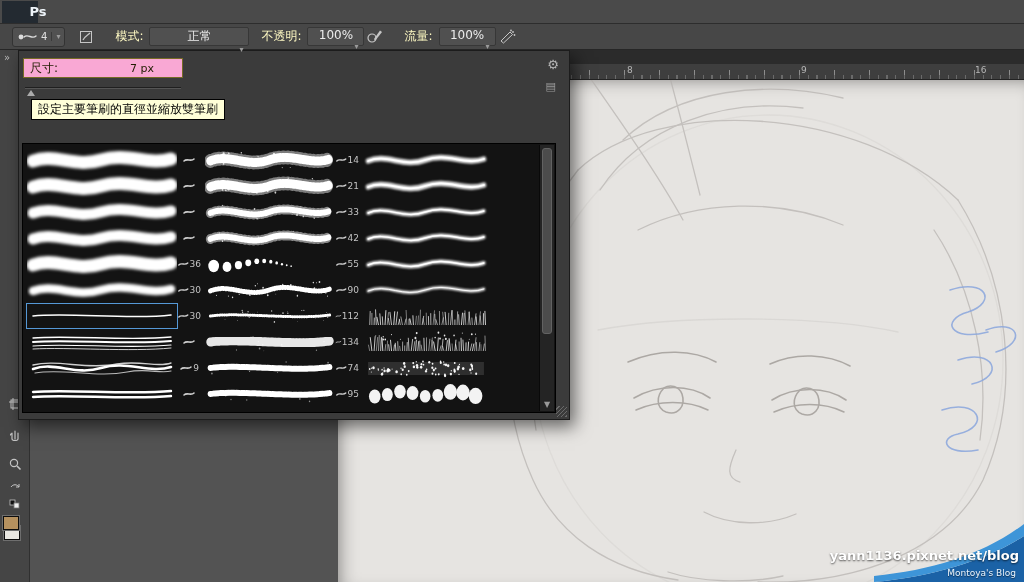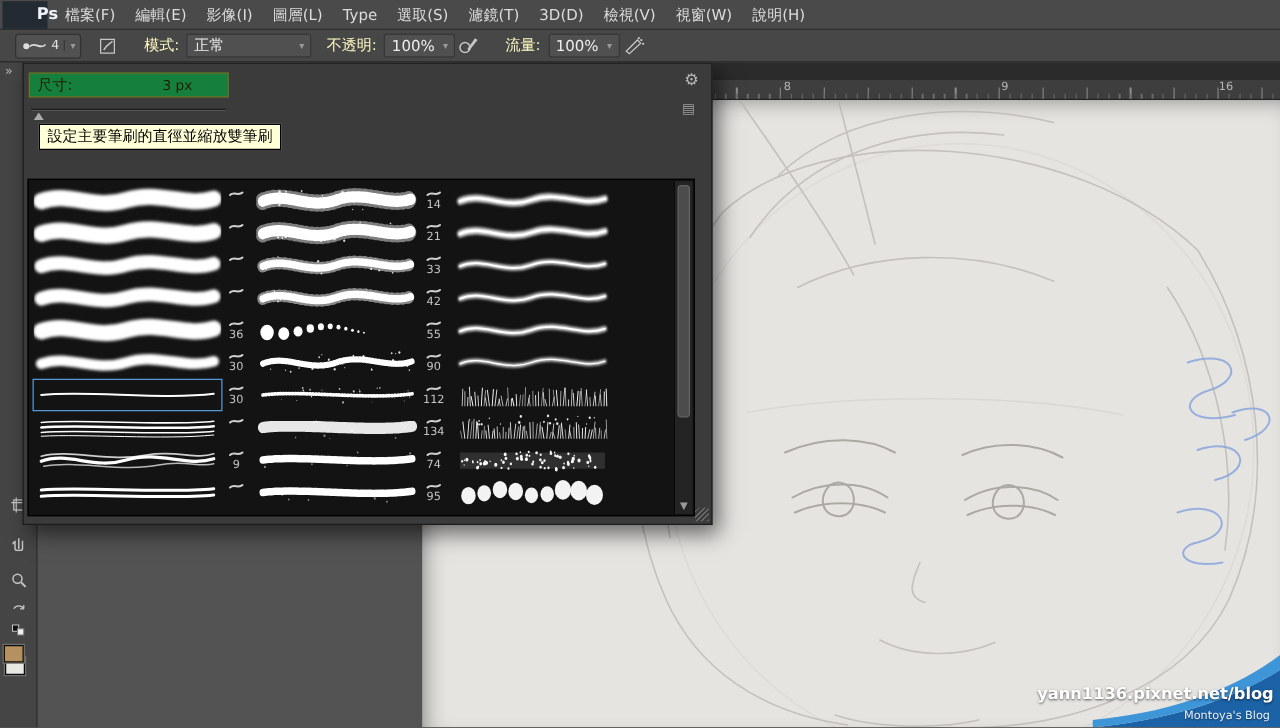--- a/index.html
+++ b/index.html
@@ -18,21 +18,21 @@
   .optionsbar{position:absolute;left:0;top:24px;width:1024px;height:26px;background:#474747;
               border-bottom:1px solid #262626;display:flex;align-items:center;padding-left:12px;z-index:40;}
   .chip{height:20px;display:flex;align-items:center;background:#515151;border:1px solid #333;
         border-radius:3px;padding:0 4px;margin-right:10px;}
   .chip .num{font-size:10px;color:#e0e0e0;margin:0 4px;}
   .chip .caret{font-size:8px;color:#9a9a9a;border-left:1px solid #3a3a3a;padding-left:4px;}
   .icon-btn{height:20px;min-width:22px;display:flex;align-items:center;justify-content:center;
             border-radius:3px;margin-right:6px;}
   .opt-label{font-size:12px;color:#fef9c3;margin:0 6px 0 12px;white-space:nowrap;}
   .dropdown{height:19px;display:flex;align-items:center;background:#505050;border:1px solid #373737;
-            border-radius:2px;padding:0 5px;color:#ececec;font-size:12px;}
+            border-radius:2px;padding:0 5px;color:#ececec;font-size:12px;flex-direction:column;}
   .dd-mode{width:100px;}
   .dd-small{width:57px;}
   .dd-caret{margin-left:auto;color:#9a9a9a;font-size:8px;padding-left:4px;}
 
   
   .doc-chrome{position:absolute;left:338px;right:0;top:50px;height:14px;background:#2b2b2b;z-index:1;}
   .ruler{position:absolute;left:338px;right:0;top:64px;height:16px;background:#3e3e3e;
          border-bottom:1px solid #232323;z-index:1;}
   .ticks-major{position:absolute;left:0;right:0;bottom:0;height:9px;
          background:repeating-linear-gradient(90deg,#8d8d8d 0 1px,transparent 1px 35px);background-position:6px 0;}
@@ -54,42 +54,42 @@
   
   .toolbar{position:absolute;left:0;top:50px;width:30px;height:532px;background:#454545;
            border-right:1px solid #303030;z-index:10;}
   .tb-collapse{position:absolute;left:4px;top:2px;color:#b9b9b9;font-size:10px;}
   .tb-icon{position:absolute;left:6px;width:18px;height:18px;display:flex;align-items:center;justify-content:center;}
   .swatch{position:absolute;border:1px solid #0d0d0d;box-shadow:0 0 0 1px #6e6e6e;width:16px;height:14px;}
 
   
   .panel{position:absolute;left:18px;top:50px;width:552px;height:370px;background:#3b3b3b;
          border:1px solid #1c1c1c;box-shadow:5px 7px 16px rgba(0,0,0,.55);z-index:20;}
-  .size-row{position:absolute;left:4px;top:7px;width:160px;height:20px;background:#15803d;
+  .size-row{position:absolute;left:4px;top:7px;width:160px;height:20px;background:#f9a8d4;
             border:1px solid #756b25;display:flex;align-items:center;}
   .size-label{font-size:12px;color:#211d02;margin-left:6px;}
   .size-value{position:absolute;left:106px;font-size:11px;color:#211d02;}
   .gear{position:absolute;right:10px;top:7px;color:#b5b5b5;font-size:13px;line-height:13px;}
   .pmenu{position:absolute;right:13px;top:30px;color:#9a9a9a;font-size:11px;line-height:11px;}
   .slider-track{position:absolute;left:6px;top:36px;width:156px;height:2px;background:#1f1f1f;border-bottom:1px solid #555;}
   .slider-thumb{position:absolute;left:8px;top:39px;width:0;height:0;
             border-left:4px solid transparent;border-right:4px solid transparent;border-bottom:6px solid #ababab;}
   .tooltip{position:absolute;left:12px;top:48px;height:21px;background:#ffffd8;border:1px solid #000;
            color:#000;font-size:12px;line-height:19px;padding:0 6px;white-space:nowrap;z-index:5;}
   .bgrid{position:absolute;left:3px;top:92px;width:534px;height:270px;background:#131313;
          border:1px solid #000;overflow:hidden;}
   .brows{position:absolute;left:0;top:3px;right:18px;}
   .brow{display:flex;align-items:center;height:26px;padding-left:4px;}
   .bcell{height:24px;}
   .c1{width:150px;}
   .c2{width:130px;margin-left:4px;}
   .c3{width:126px;margin-left:4px;}
   .bcell svg{display:block;}
   .sel{outline:1px solid #5598d6;}
-  .bmeta{width:24px;display:flex;flex-direction:column;align-items:center;justify-content:center;}
+  .bmeta{width:24px;display:flex;align-items:center;justify-content:center;}
   .bnum{font-size:9px;color:#c3c3c3;line-height:10px;height:10px;}
   .sbar{position:absolute;top:1px;right:1px;bottom:1px;width:15px;background:#242424;border-left:1px solid #090909;}
   .sbthumb{position:absolute;top:3px;left:2px;right:2px;height:186px;background:#4c4c4c;
            border:1px solid #626262;border-radius:3px;}
   .sbdown{position:absolute;bottom:0;left:0;right:0;height:13px;color:#9a9a9a;font-size:8px;
           text-align:center;line-height:13px;}
   .grip{position:absolute;right:2px;bottom:2px;width:11px;height:11px;
         background:repeating-linear-gradient(135deg,transparent 0 2px,#6a6a6a 2px 3px);}
 </style>
 </head>
@@ -106,33 +106,20 @@
     <filter id="fb3" x="-10%" y="-200%" width="120%" height="500%">
         <feGaussianBlur stdDeviation="1.1"></feGaussianBlur>
       </filter>
   </defs>
 </svg>
 
 <div class="app">
 
   <div class="menubar">
     <div class="ps-logo">Ps</div>
-    <div id="menu-items" style="display:flex">
-        <span class="menu-item">檔案(F)</span>
-        <span class="menu-item">編輯(E)</span>
-        <span class="menu-item">影像(I)</span>
-        <span class="menu-item">圖層(L)</span>
-        <span class="menu-item">Type</span>
-        <span class="menu-item">選取(S)</span>
-        <span class="menu-item">濾鏡(T)</span>
-        <span class="menu-item">3D(D)</span>
-        <span class="menu-item">檢視(V)</span>
-        <span class="menu-item">視窗(W)</span>
-        <span class="menu-item">說明(H)</span>
-      </div>
   </div>
 
   <div class="optionsbar">
     <div class="chip">
       <svg width="20" height="14">
         <circle cx="4" cy="7" r="2.4" fill="#ddd"></circle>
         <path d="M7,7 C11,3 15,10 19,6" stroke="#ddd" stroke-width="1.4" fill="none" stroke-linecap="round"></path>
       </svg>
       <span class="num">4</span>
       <span class="caret">▾</span>
@@ -263,21 +250,21 @@
       <rect x="5" y="4" width="5" height="5" fill="#eee" stroke="#777" stroke-width="0.8"></rect>
         </svg>
     </div>
     <div class="swatch" style="left:4px;top:476px;z-index:1;background:#e9e7e2"></div>
     <div class="swatch" style="left: 3px; top: 466px; z-index: 2; background: rgb(181, 145, 95);" id="fg-swatch"></div>
   </div>
 
   <div class="panel">
     <div class="size-row">
       <span class="size-label">尺寸:</span>
-      <span class="size-value">3 px</span>
+      <span class="size-value">7 px</span>
     </div>
     <div class="gear">⚙</div>
     <div class="pmenu">▤</div>
     <div class="slider-track"></div>
     <div class="slider-thumb"></div>
     <div class="tooltip">設定主要筆刷的直徑並縮放雙筆刷</div>
 
     <div class="bgrid">
       <div class="brows" id="brush-rows">
           <div class="brow">

